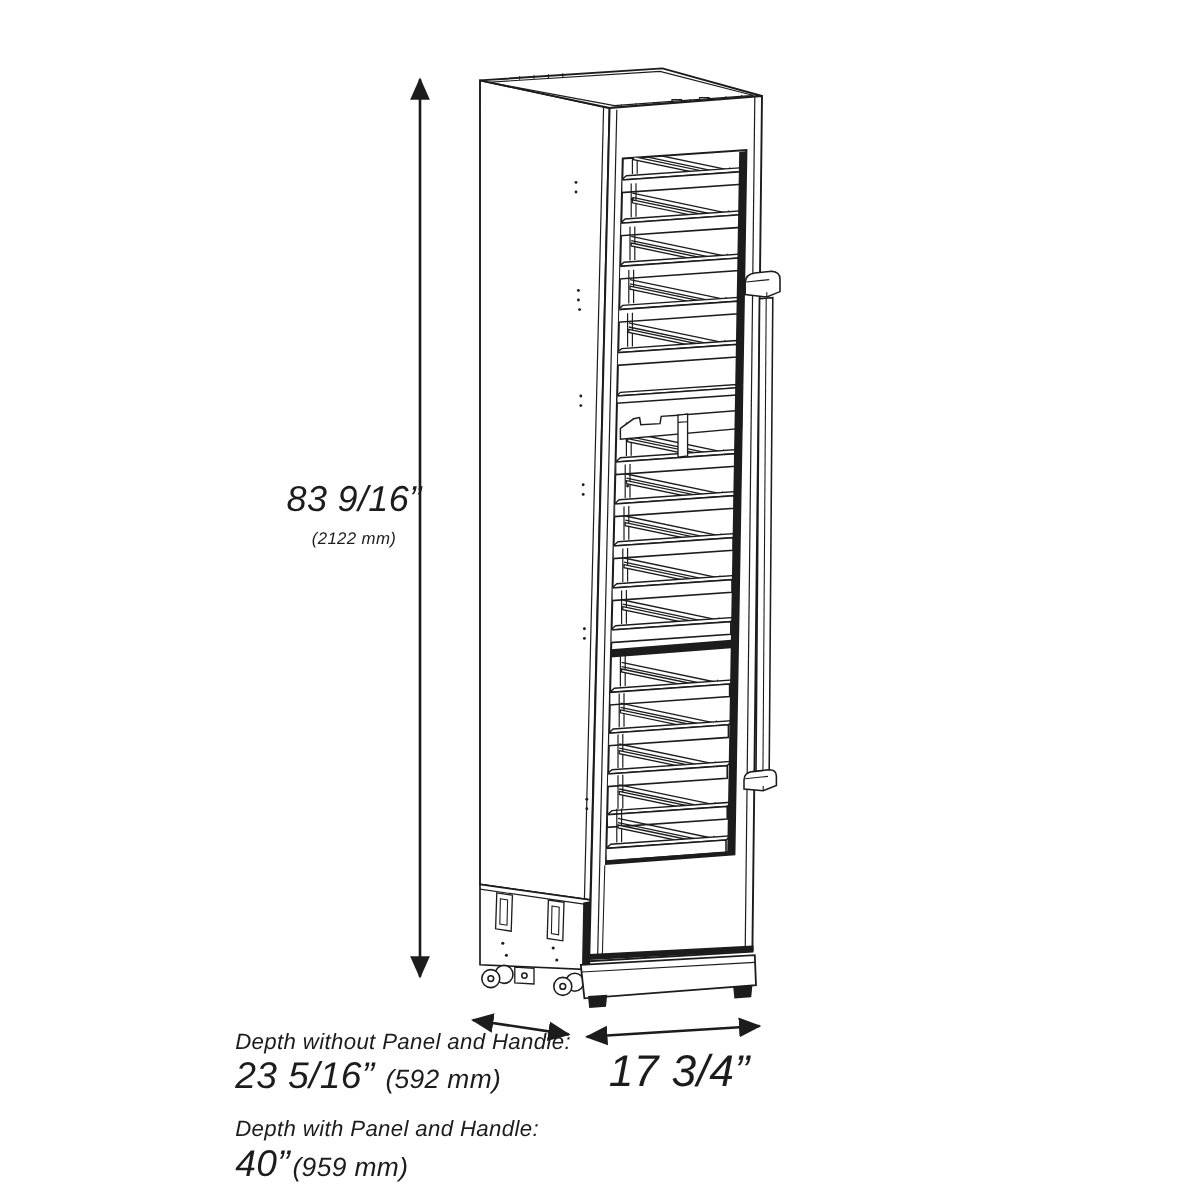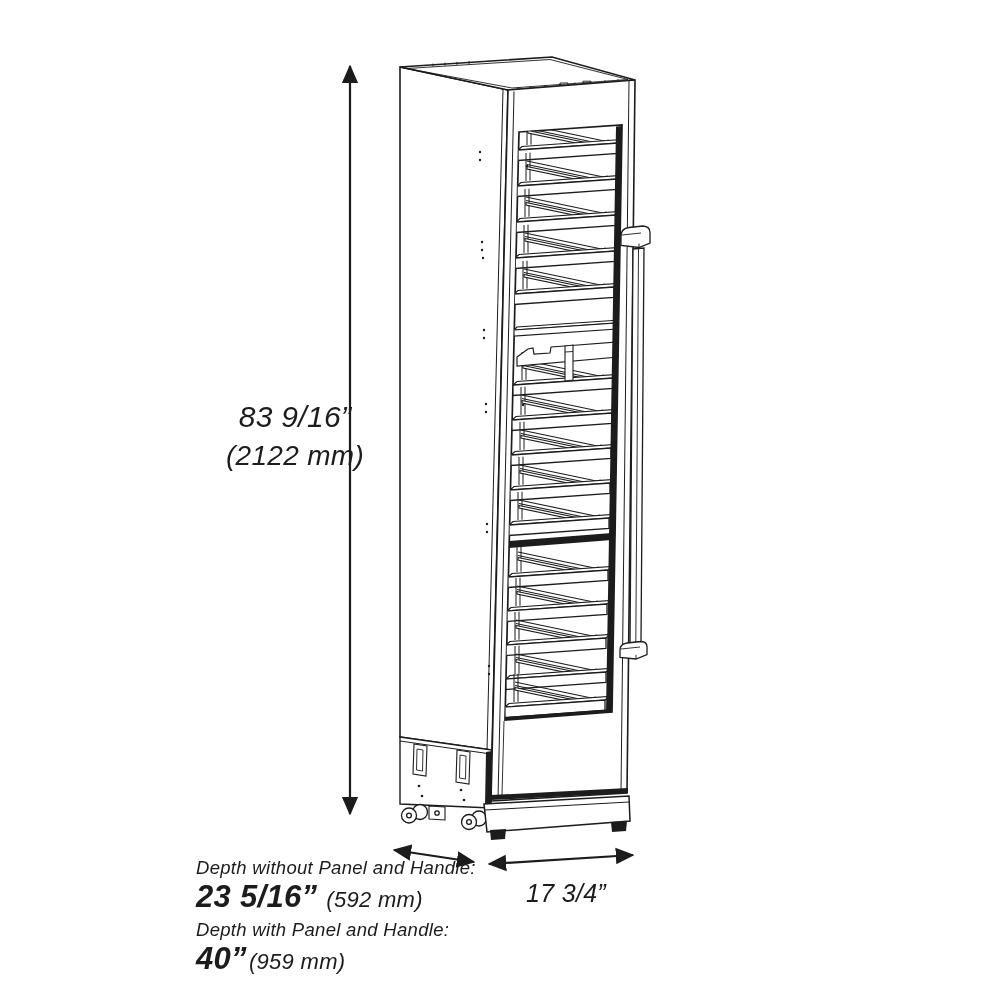--- a/index.html
+++ b/index.html
@@ -1,31 +1,31 @@
 <!DOCTYPE html>
 <html><head>
 <meta charset="utf-8">
 <style>
   html,body{margin:0;padding:0;background:#ffffff;}
   .stage{position:relative;width:1000px;height:1000px;background:#ffffff;overflow:hidden;
          font-family:"Liberation Sans",sans-serif;color:#1c1c1c;}
   svg{position:absolute;left:0;top:0;}
   .lbl{position:absolute;font-style:italic;color:#1c1c1c;line-height:1.15;letter-spacing:.3px;}
   .dim-big{font-size:30px;}
-  .dim-mm{font-size:28px;}
+  .dim-mm{font-size:14px;}
   .height-block{left:205px;top:400px;width:180px;text-align:center;}
   .height-block .dim-mm{margin-top:5px;}
   .depth-block{left:196px;top:857px;width:300px;text-align:left;}
   .depth-label{font-size:18.5px;line-height:22px;}
   .valrow{display:flex;align-items:baseline;height:38px;}
-  .valrow .big{font-size:31px;font-weight:bold;}
+  .valrow .big{font-size:31px;}
   .valrow .small{font-size:22px;margin-left:9px;text-align:right;}
   .valrow.tight .small{margin-left:2px;}
   .width-block{left:478px;top:876px;width:176px;text-align:center;}
-  .width-block .big{font-size:25px;line-height:34px;}
+  .width-block .big{font-size:37px;line-height:34px;}
   .width-block .small{font-size:21px;line-height:26px;margin-top:3px;}
 </style>
 </head>
 <body>
 
 <div class="stage">
 
 <svg width="1000" height="1000" viewBox="0 0 1000 1000">
   <defs>
     <marker id="ah" viewBox="0 0 10 10" refX="9.2" refY="5" markerWidth="8.5" markerHeight="8.5" orient="auto-start-reverse">
@@ -175,21 +175,21 @@
   <div class="dim-big">83 9/16”</div>
   <div class="dim-mm">(2122 mm)</div>
 </div>
 
 <div class="lbl depth-block">
   <div class="depth-label">Depth without Panel and Handle:</div>
   <div class="valrow">
     <span class="big">23 5/16”</span>
     <span class="small">(592 mm)</span>
   </div>
-  <div class="depth-label" style="margin-top:2px">Depth with Panel and Handle:</div>
+  <div class="depth-label" style="margin-top:13px">Depth with Panel and Handle:</div>
   <div class="valrow tight">
     <span class="big">40”</span>
     <span class="small">(959 mm)</span>
   </div>
 </div>
 
 <div class="lbl width-block">
   <div class="big">17 3/4”</div>
 </div>
 

